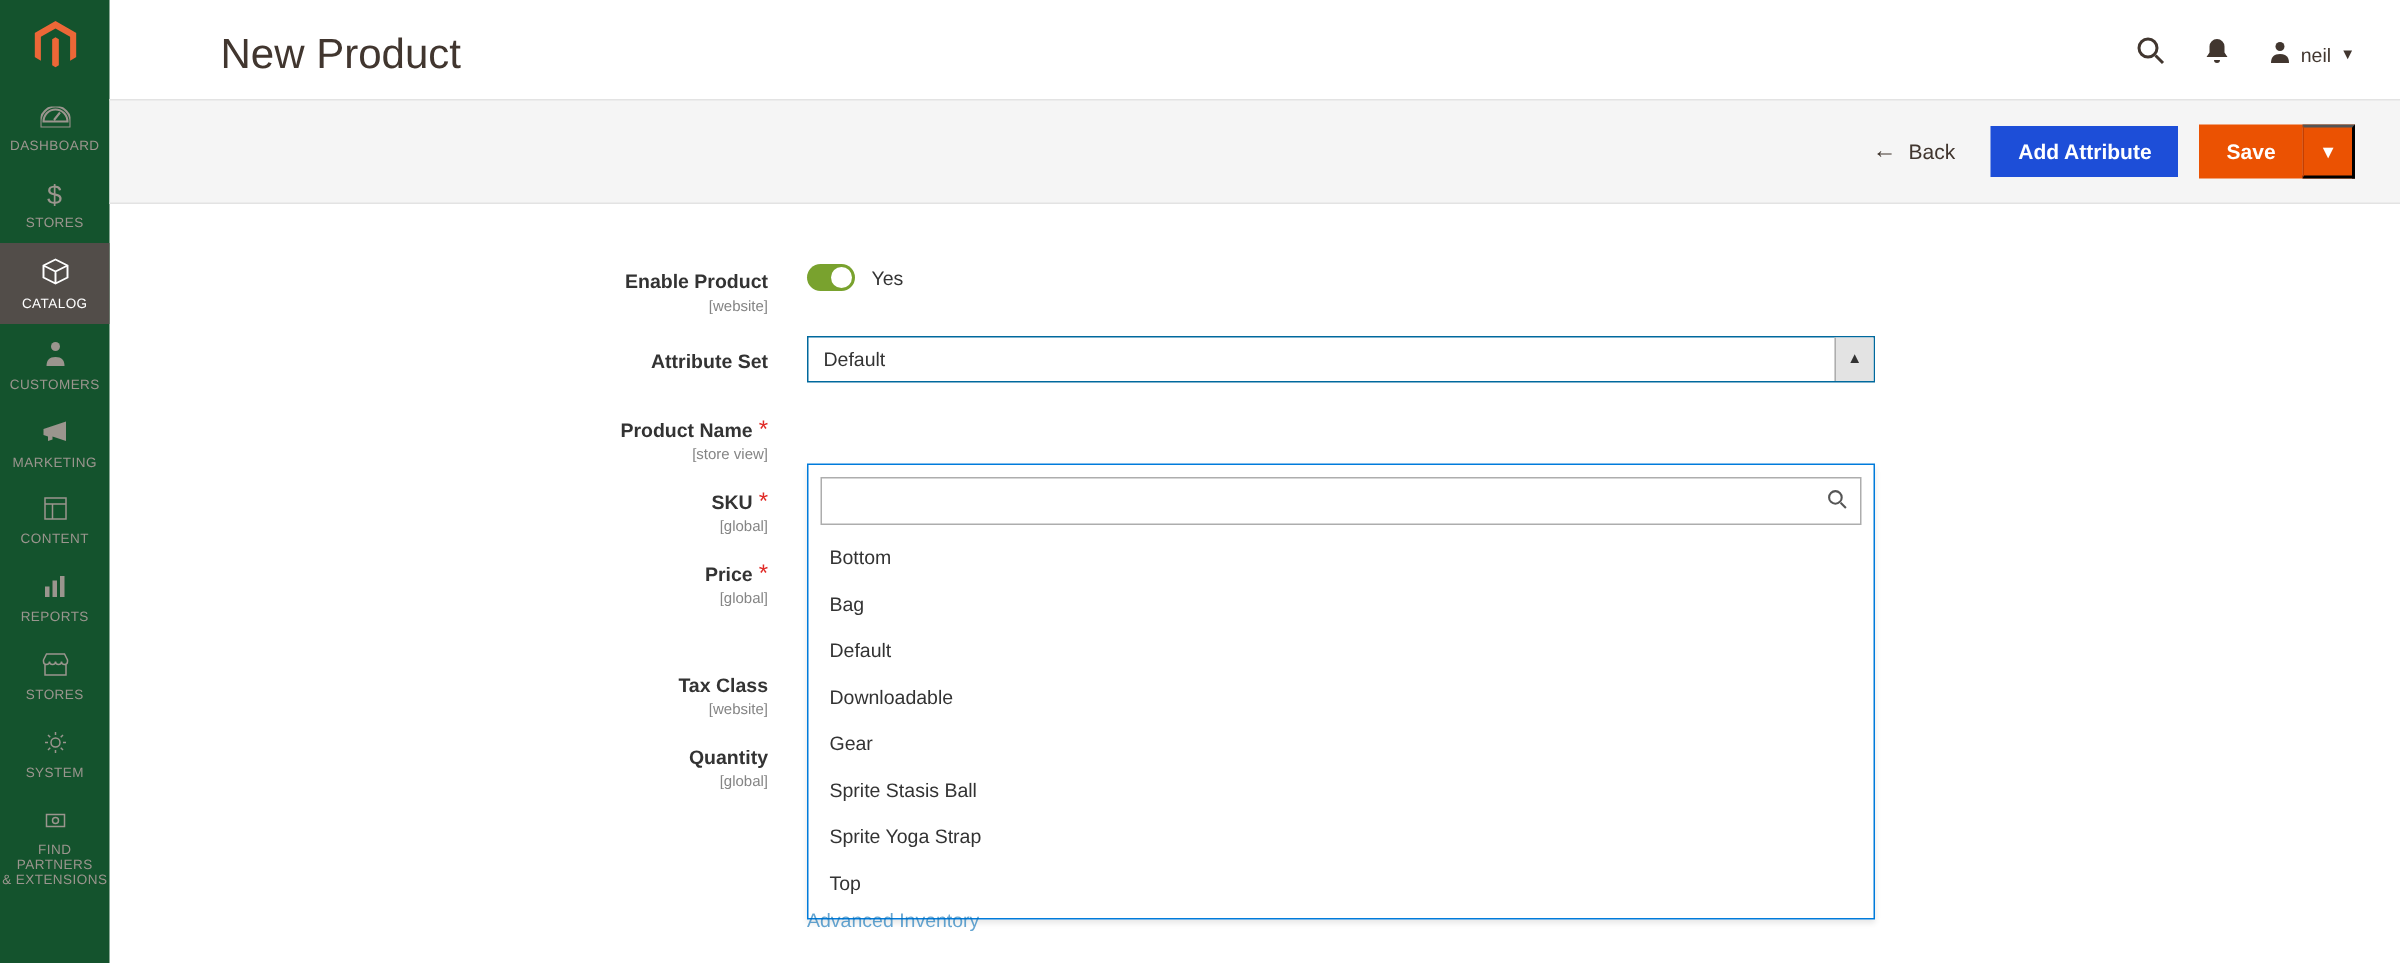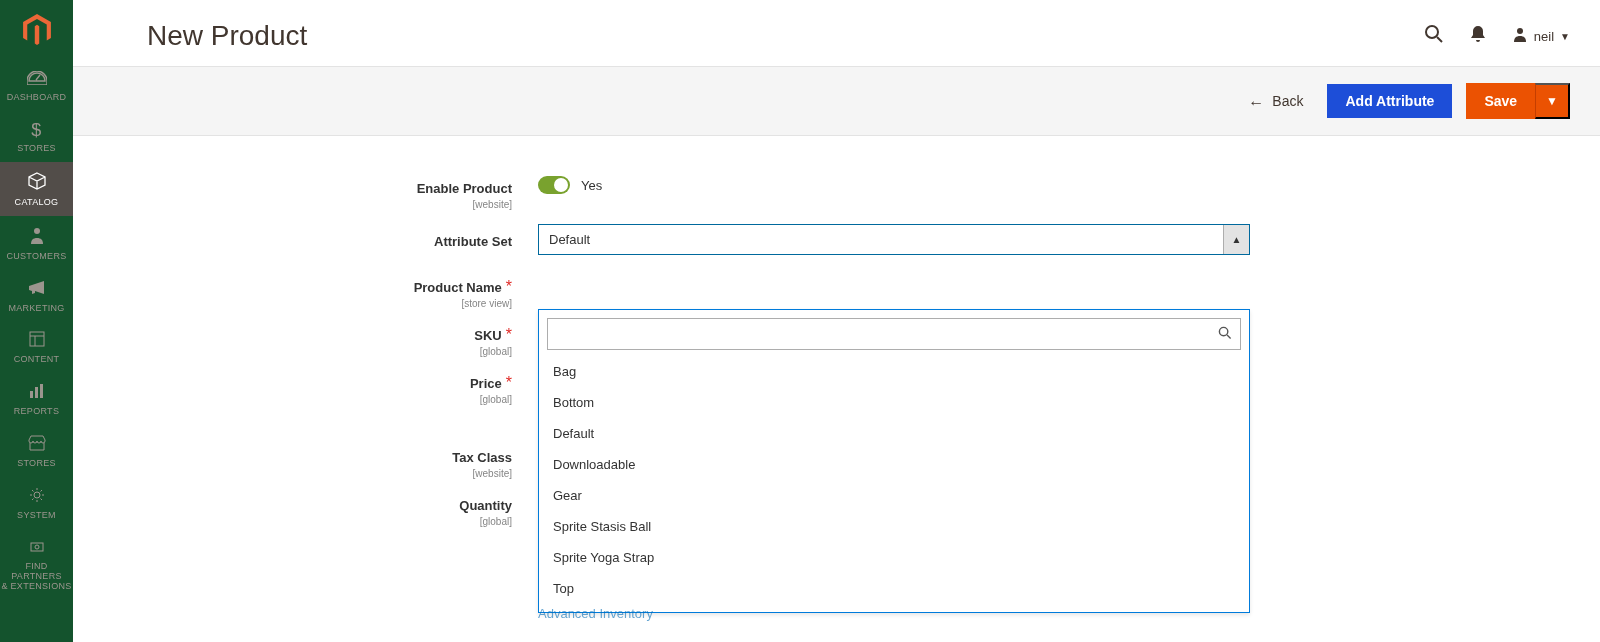--- a/index.html
+++ b/index.html
@@ -400,22 +400,22 @@
     <div class="dd-search">
       <input type="text" style="">
       <span class="sicon">
         <svg width="14" height="14" viewBox="0 0 20 20">
             <circle cx="8" cy="8" r="6" stroke="#555" stroke-width="2" fill="none"></circle>
             <line x1="13" y1="13" x2="18" y2="18" stroke="#555" stroke-width="2"></line>
           </svg>
       </span>
     </div>
     <div class="dd-list">
+      <div class="dd-item">Bottom</div>
       <div class="dd-item">Bag</div>
-      <div class="dd-item">Bottom</div>
       <div class="dd-item">Default</div>
       <div class="dd-item">Downloadable</div>
       <div class="dd-item">Gear</div>
       <div class="dd-item">Sprite Stasis Ball</div>
       <div class="dd-item">Sprite Yoga Strap</div>
       <div class="dd-item">Top</div>
     </div>
   </div>
 
   <div class="adv-link">Advanced Inventory</div>

